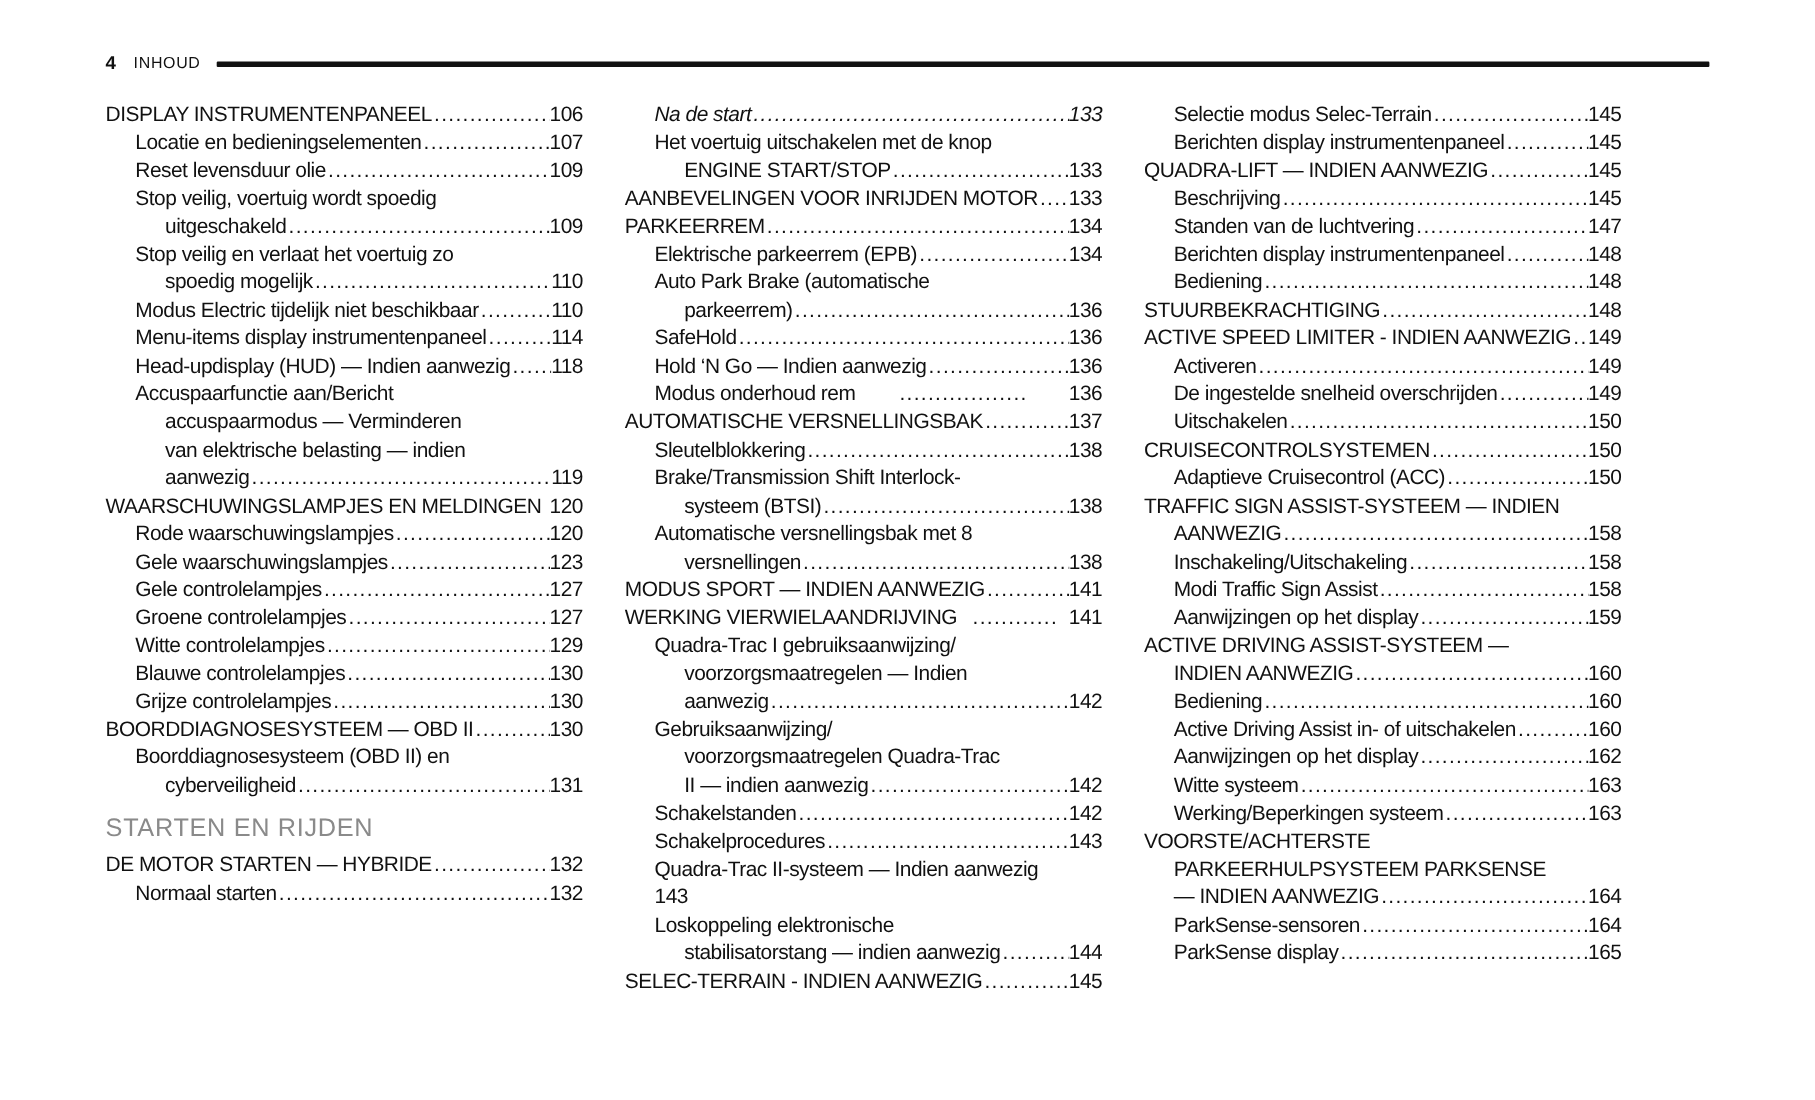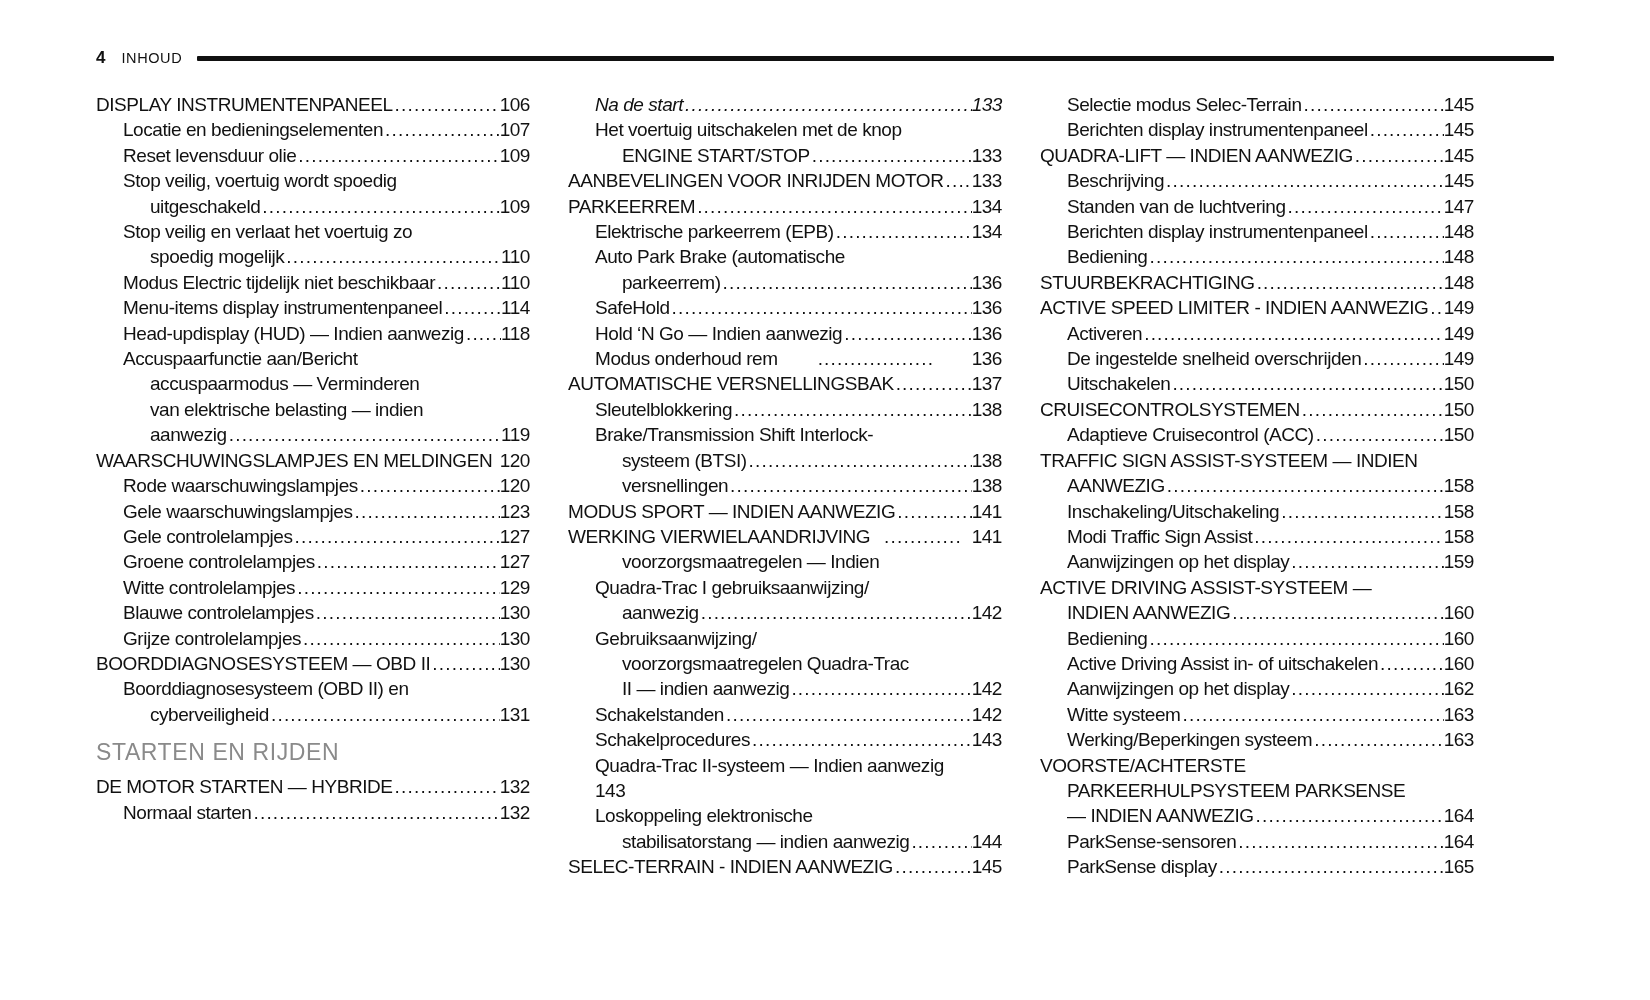--- a/index.html
+++ b/index.html
@@ -305,20 +305,21 @@
         </div>
         <div class="entry">
           <div class="line" style="padding-left: 27px;">Brake/Transmission Shift Interlock-</div>
           <div class="line last" style="padding-left: 54px;">
             <span class="t">systeem (BTSI)</span>
             <span class="dots"></span>
             <span class="pg">138</span>
           </div>
         </div>
         <div class="entry">
+          <div class="line" style="padding-left: 27px;">Automatische versnellingsbak met 8</div>
           <div class="line last" style="padding-left: 54px;">
             <span class="t">versnellingen</span>
             <span class="dots"></span>
             <span class="pg">138</span>
           </div>
         </div>
         <div class="entry">
           <div class="line last" style="padding-left: 0px;">
             <span class="t">MODUS SPORT — INDIEN AANWEZIG</span>
             <span class="dots"></span>
@@ -326,22 +327,22 @@
           </div>
         </div>
         <div class="entry">
           <div class="line last" style="padding-left: 0px; gap: 12px;">
             <span class="t">WERKING VIERWIELAANDRIJVING</span>
             <span class="dots"></span>
             <span class="pg">141</span>
           </div>
         </div>
         <div class="entry">
+          <div class="line" style="padding-left: 27px;">Quadra-Trac I gebruiksaanwijzing/</div>
           <div class="line" style="padding-left: 54px;">voorzorgsmaatregelen — Indien</div>
-          <div class="line" style="padding-left: 27px;">Quadra-Trac I gebruiksaanwijzing/</div>
           <div class="line last" style="padding-left: 54px;">
             <span class="t">aanwezig</span>
             <span class="dots"></span>
             <span class="pg">142</span>
           </div>
         </div>
         <div class="entry">
           <div class="line" style="padding-left: 27px;">Gebruiksaanwijzing/</div>
           <div class="line" style="padding-left: 54px;">voorzorgsmaatregelen Quadra-Trac</div>
           <div class="line last" style="padding-left: 54px;">

